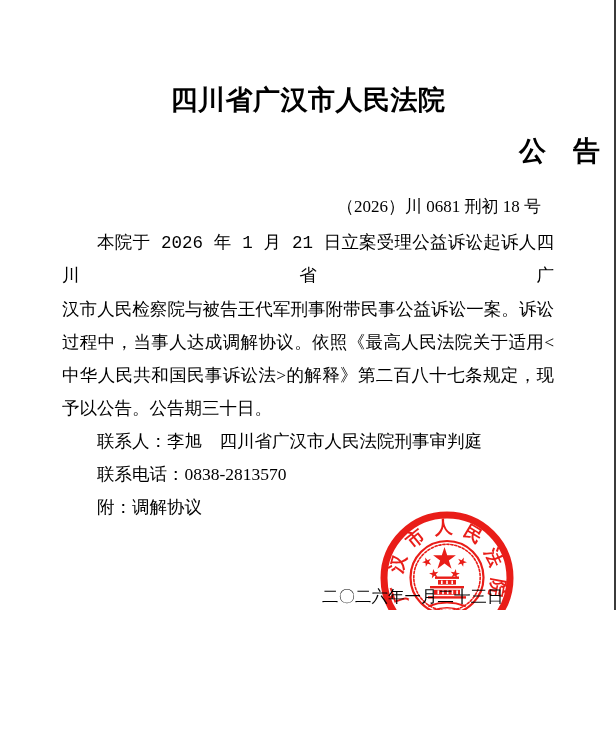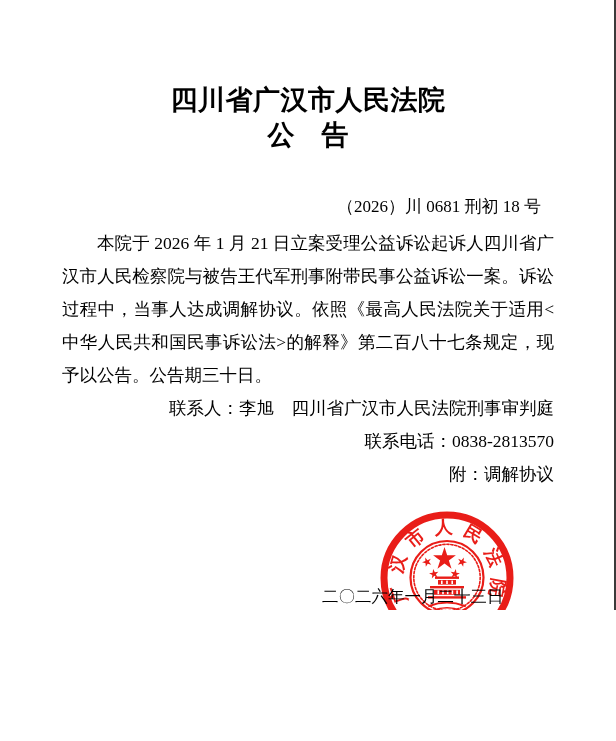--- a/index.html
+++ b/index.html
@@ -26,45 +26,45 @@
     position: absolute; top: 84px; left: 0; right: 0;
     margin: 0;
     text-align: center;
     font-size: 27px;
     font-weight: bold;
     letter-spacing: 0.5px;
     line-height: 32px;
   }
   .subtitle {
     position: absolute; top: 119px; left: 0; right: 0;
-    margin: 0;
-    text-align: center;
+    margin: 16px;
+    text-align: right;
     font-size: 27px;
     font-weight: bold;
     line-height: 32px;
   }
   .case-no {
     position: absolute; top: 196px; left: 62px; right: 75px;
     text-align: right;
     font-size: 17px;
     line-height: 22px;
   }
   .textblock {
     position: absolute; top: 227px; left: 62px;
     width: 492px;
     font-size: 17.5px;
     line-height: 33px;
   }
   .body-line {
     text-align: justify;
     text-align-last: justify;
   }
-  .body-line.first { text-indent: 2em; }
+  .body-line.first { text-indent: 2em; font-family: Liberation Mono, monospace; }
   .body-line.last  { text-align: center; text-align-last: left; }
-  .contact-line { text-indent: 2em; text-align: right; }
+  .contact-line { text-indent: 2em; text-align: left; }
   .date-line {
     position: absolute; top: 588px; left: 322px;
     font-size: 16.5px;
     line-height: 18px;
     letter-spacing: 0px;
     z-index: 1;
   }
   .seal {
     position: absolute; top: 511px; left: 380px;
     width: 134px; height: 134px;

